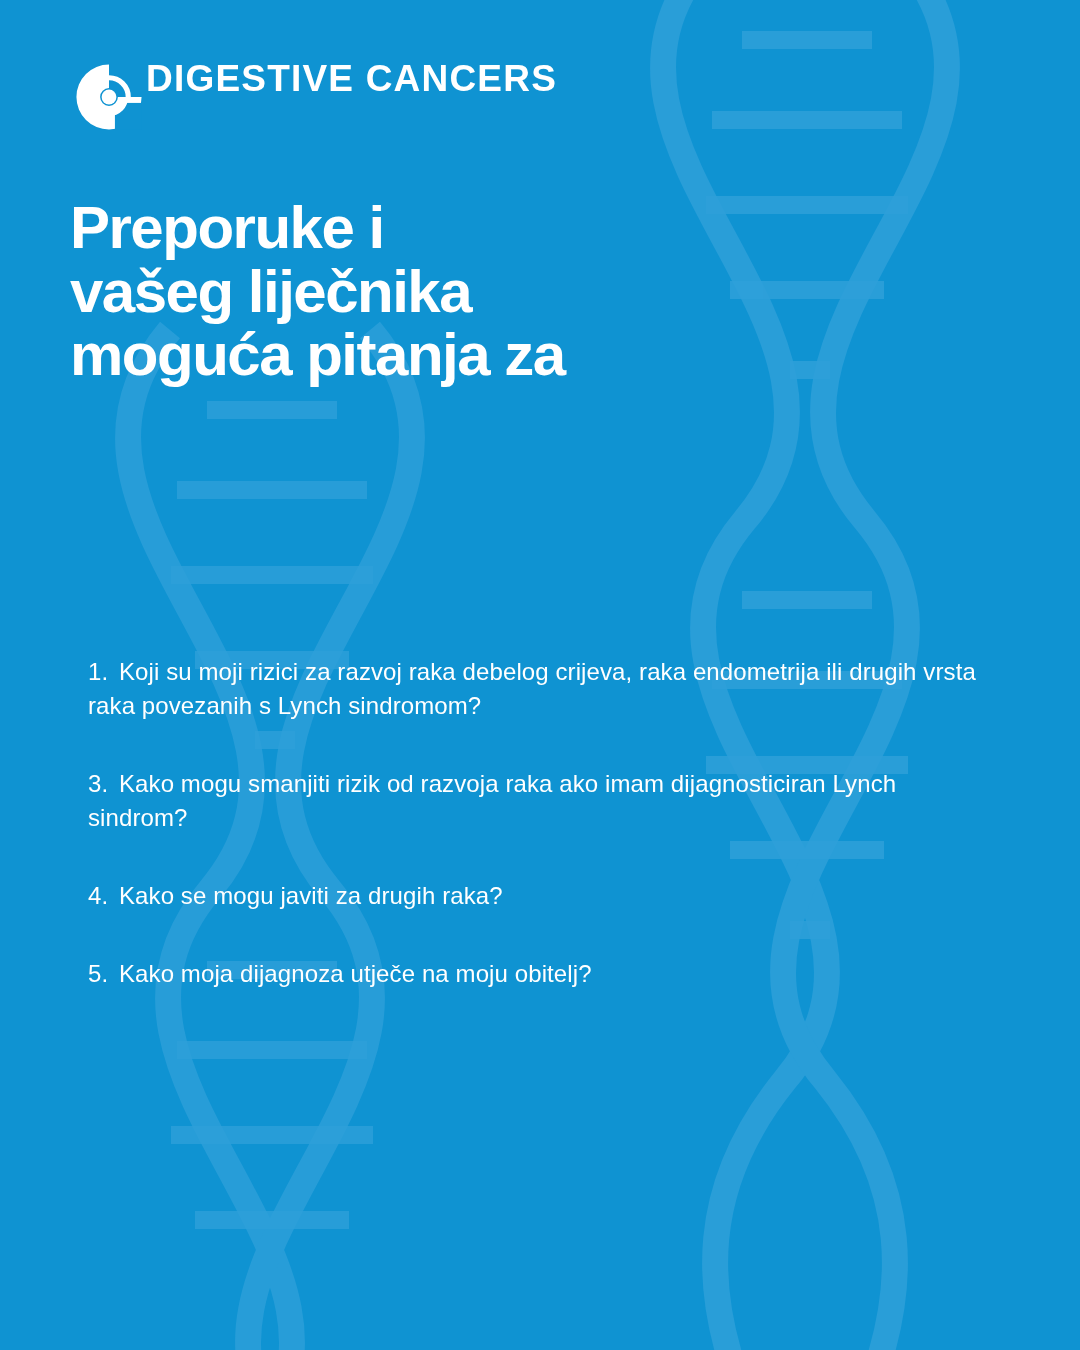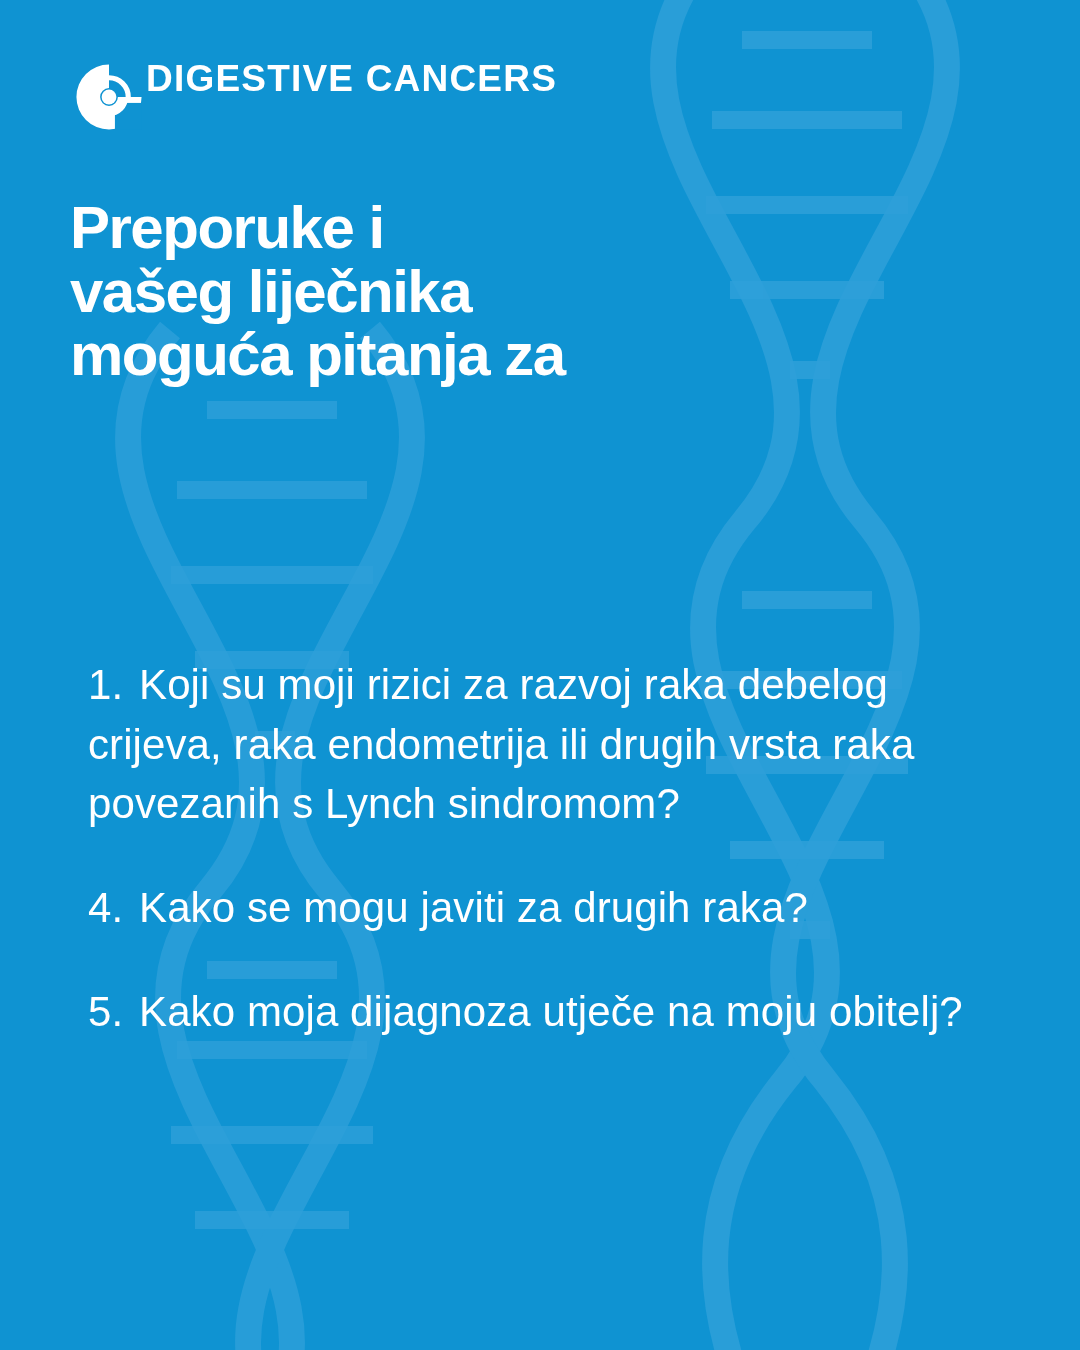--- a/index.html
+++ b/index.html
@@ -79,21 +79,21 @@
   }
   
   .questions {
     position: absolute;
     top: 655px;
     left: 88px;
     width: 900px;
   }
   .q-item {
     color: #ffffff;
-    font-size: 42px;
+    font-size: 24px;
     line-height: 1.42;
     margin-bottom: 44px;
     letter-spacing: 0.1px;
   }
   .q-item:last-child {
     margin-bottom: 8px;
   }
   .q-item .q-num {
     margin-right: 4px;
   }
@@ -156,20 +156,24 @@
     <span class="line">vašeg liječnika</span>
     <span class="line">moguća pitanja za</span>
   </div>
 
   <div class="questions">
     <div class="q-item">
       <span class="q-num">1.</span>
       <span>Koji su moji rizici za razvoj raka debelog crijeva, raka endometrija ili drugih vrsta raka povezanih s Lynch sindromom?</span>
     </div>
     <div class="q-item">
+      <span class="q-num">3.</span>
+      <span>Kako mogu smanjiti rizik od razvoja raka ako imam dijagnosticiran Lynch sindrom?</span>
+    </div>
+    <div class="q-item">
       <span class="q-num">4.</span>
       <span>Kako se mogu javiti za drugih raka?</span>
     </div>
     <div class="q-item">
       <span class="q-num">5.</span>
       <span>Kako moja dijagnoza utječe na moju obitelj?</span>
     </div>
   </div>
 
 </div>

